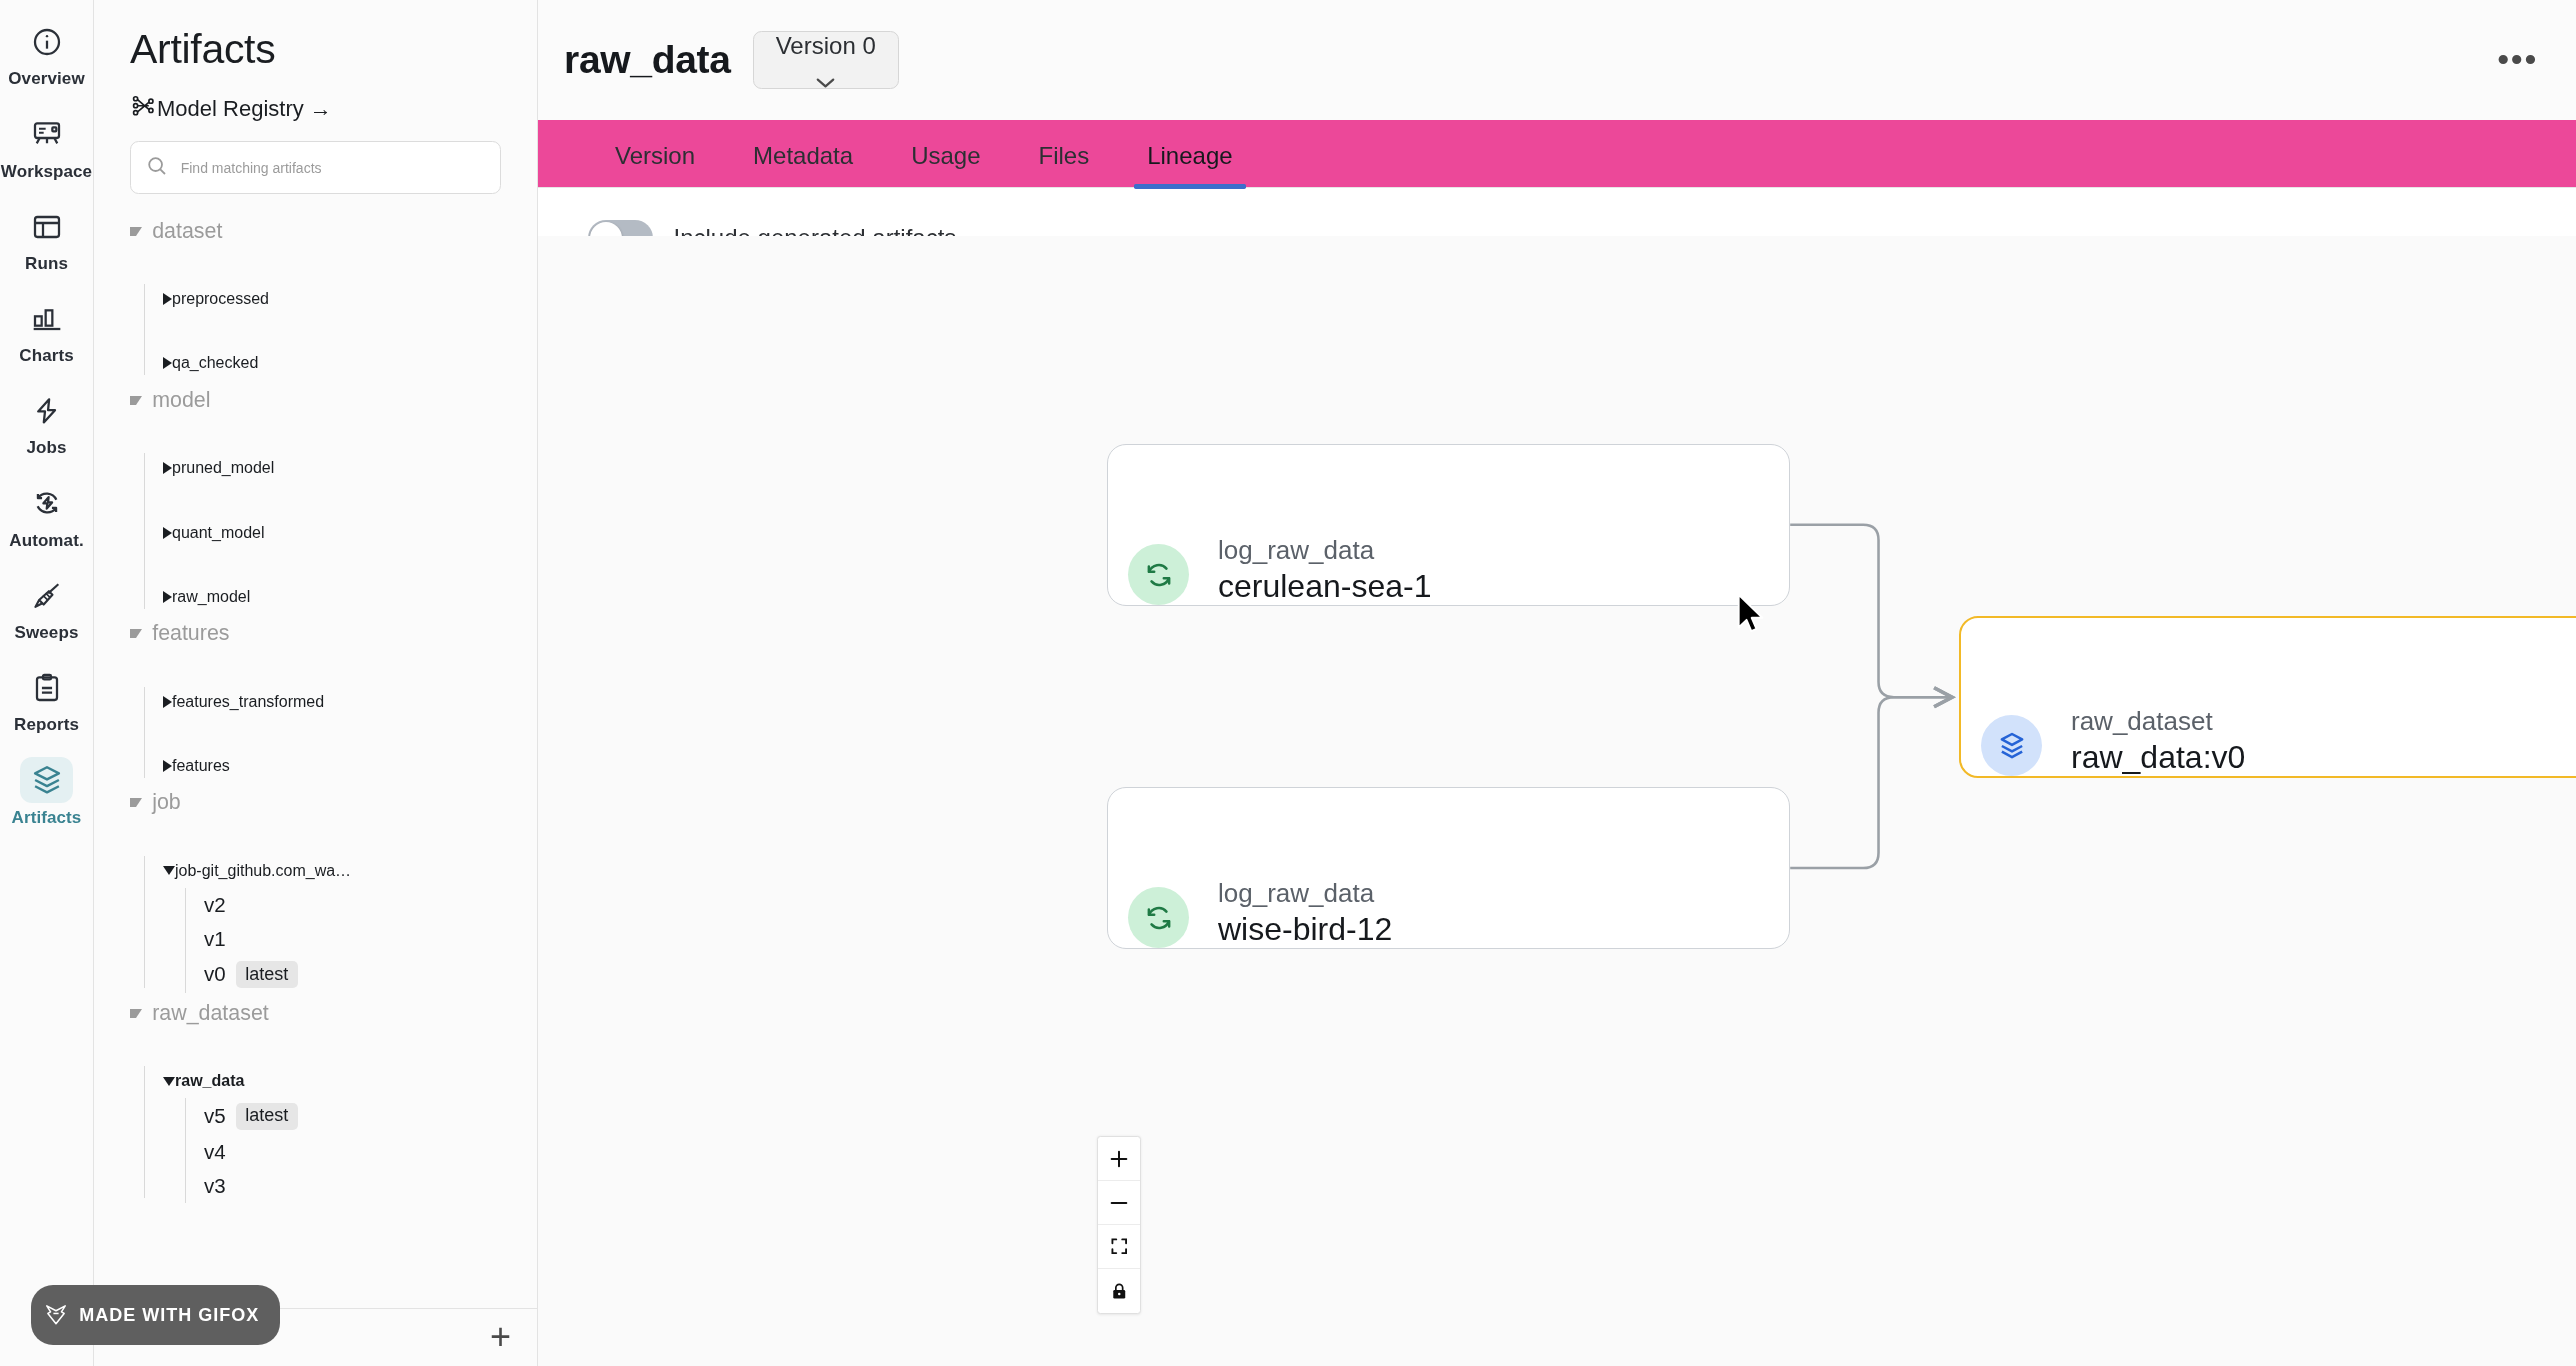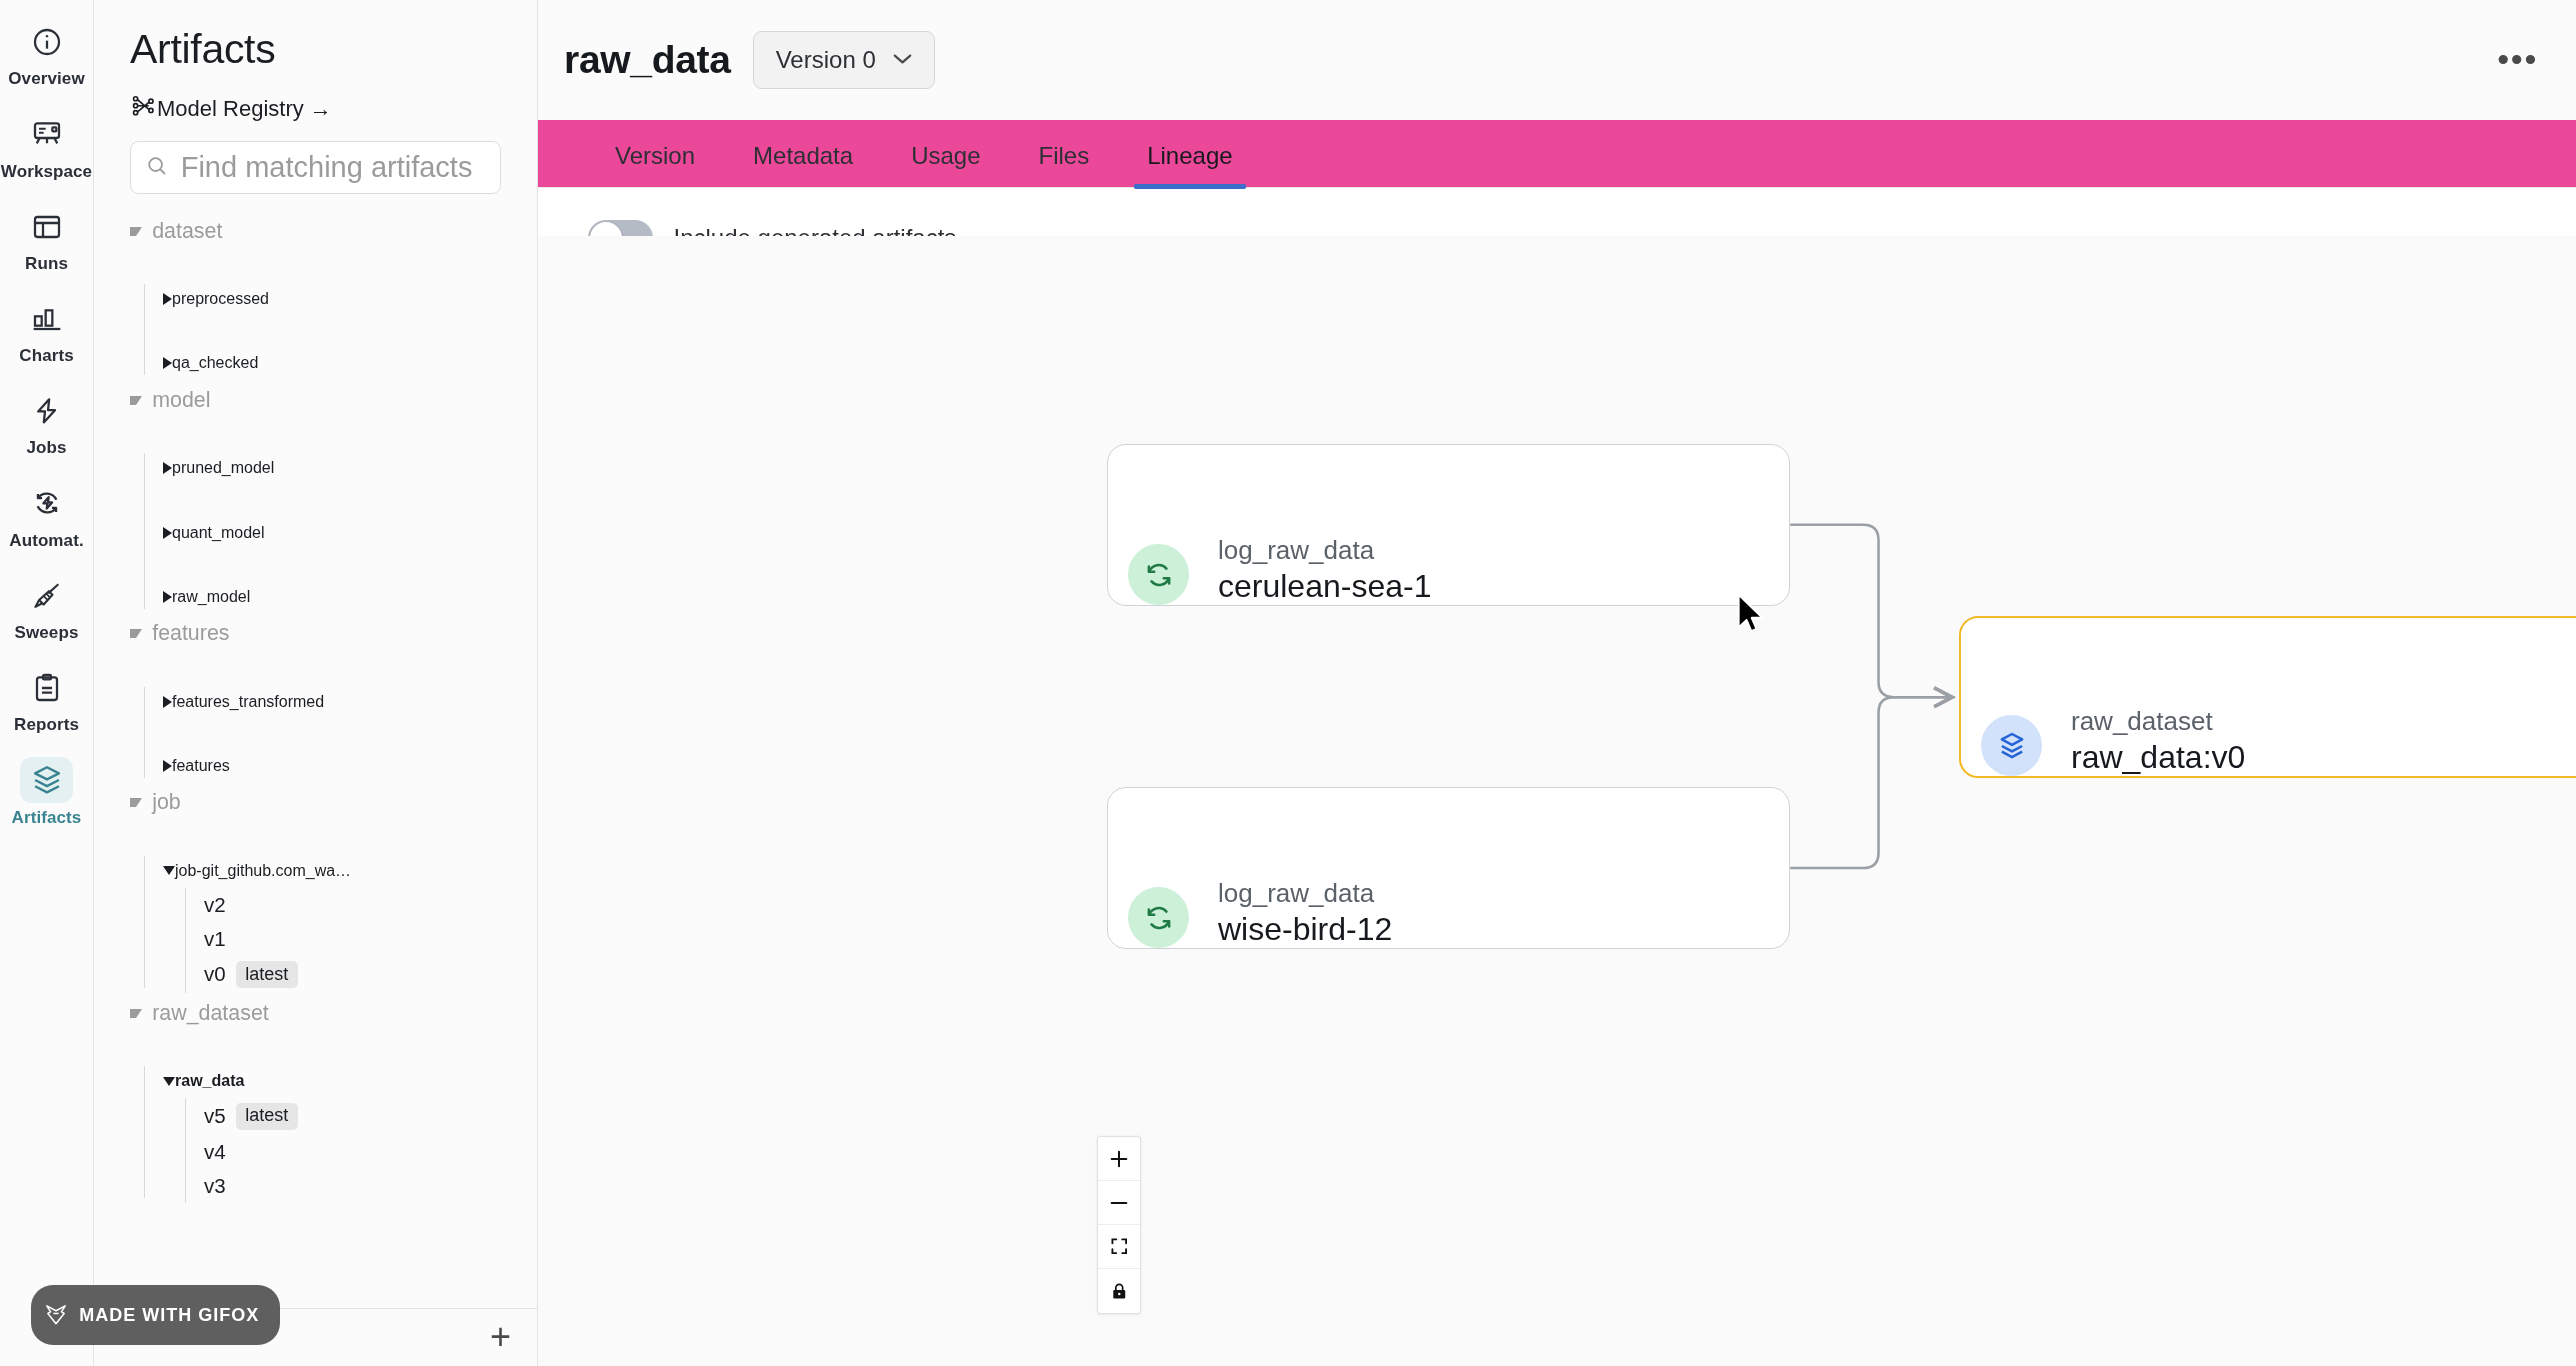--- a/index.html
+++ b/index.html
@@ -57,21 +57,21 @@
     display: flex; align-items: flex-end; 
     padding: 19px 0 0 36px; cursor: pointer;
   }
   .sb-registry-txt { font-size: 22px; color: #1a1d21; }
   .sb-search {
     margin: 19px 36px 0 36px;
     height: 53px; border: 0.9px solid #dcdcdc; border-radius: 8.5px;
     background: #fff; display: flex; align-items: center; gap: 12px;
     padding: 0 13.7px;
   }
-  .sb-search-ph { font-size: 29px; color: #9b9b9b; }
+  .sb-search-ph { font-size: 14px; color: #9b9b9b; }
 
   .tree { margin-top: 17px; }
   .tree-group-label {
     display: flex; align-items: center; gap: 10.2px;
     padding: 7.7px 0 7.7px 36px;
     font-size: 21.4px; color: #9b9b9b; cursor: pointer;
   }
   .tree-children { position: relative; margin-left: 50px; padding-left: 19px; }
   .tree-children::before {
     content: ""; position: absolute; left: 0; top: 1.7px; bottom: 5.1px;
@@ -114,21 +114,21 @@
   .main-header {
     height: 120px; display: flex; align-items: center;
     padding: 0 38px 0 26px; gap: 22px;
     background: #fbfbfb;
   }
   .main-title { font-size: 39px; color: #16191d; font-weight: 700; letter-spacing:-0.3px;}
   .version-btn {
     height: 58px; border: 0.9px solid #d6d6d6; border-radius: 8.5px;
     background: #f2f2f2;
     display: flex; align-items: center; gap: 17px;
-    padding: 0 22px; cursor: pointer;
+    padding: 0 22px; cursor: pointer; flex-direction: column;
   }
   .version-btn-txt { font-size: 24px; color: #2c2f33; }
   .dots-btn { margin-left: auto; font-size: 34px; color: #4a4a4a;
     letter-spacing: 1.7px; cursor: pointer; line-height: .4; }
 
   .tabs {
     height: 68px; display: flex; align-items: flex-end; gap: 0;
     padding-left: 48px; border-bottom: 1.7px solid #e6e6e6; background:#ec4899;
   }
   .tab {

